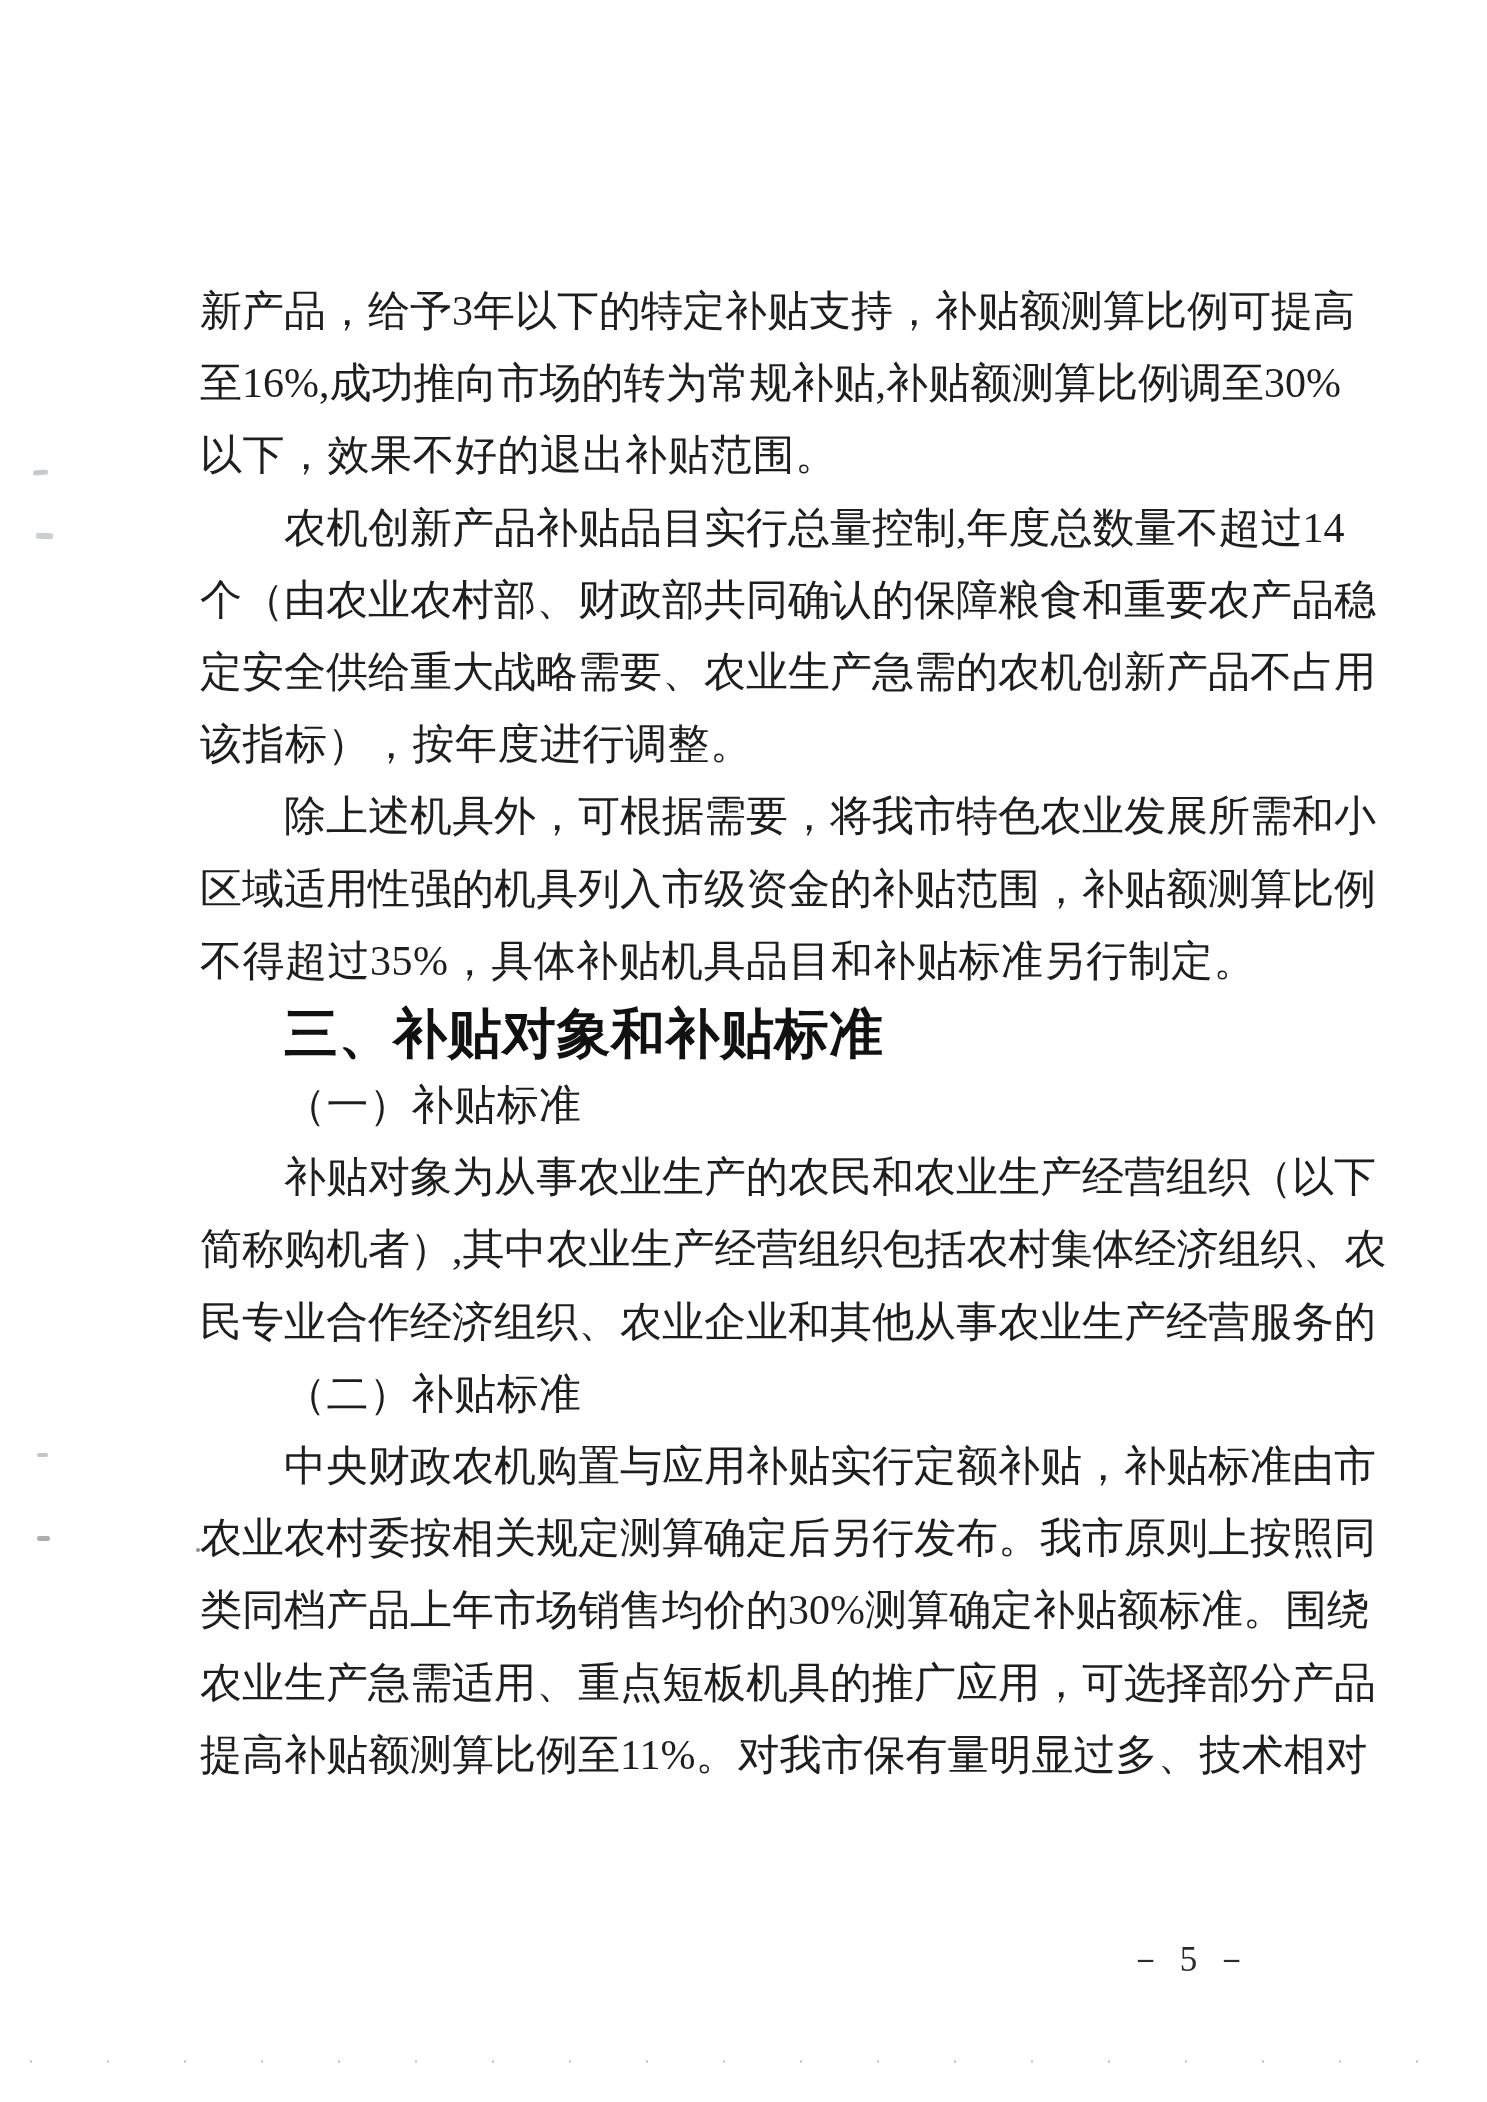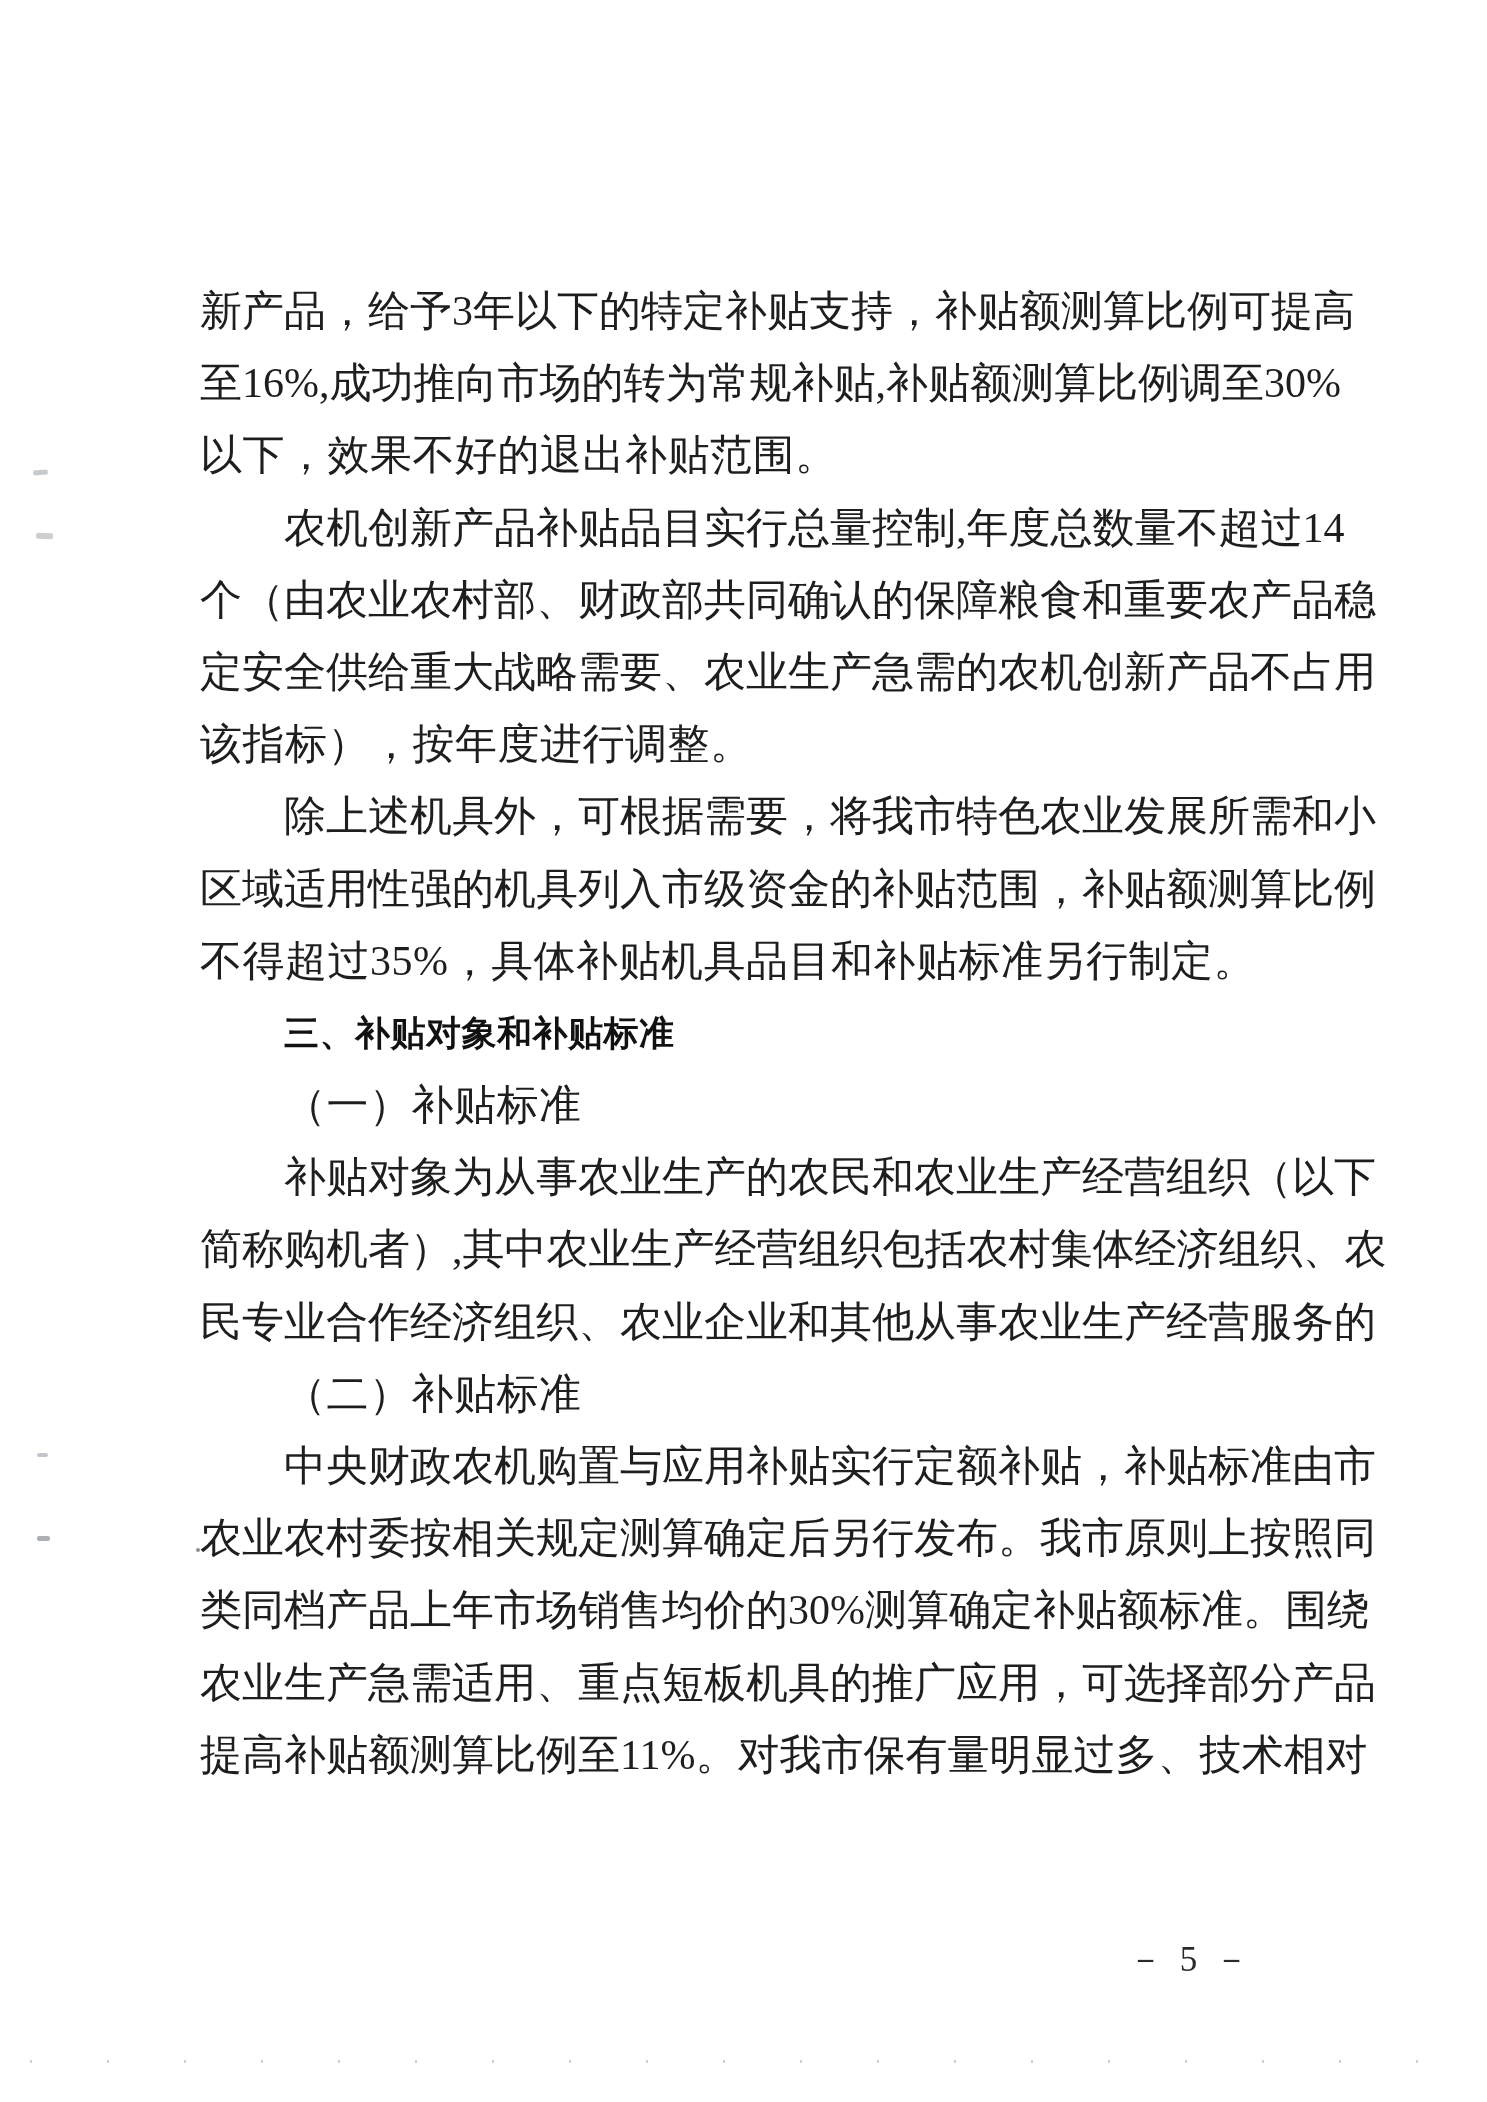--- a/index.html
+++ b/index.html
@@ -31,21 +31,21 @@
     justify-content:space-between;
     letter-spacing:0;
     white-space:normal;
   }
   .line.full span{display:block;}
   .indent{padding-left:84px;}
   .heading{
     font-family:"Liberation Sans","DejaVu Sans",sans-serif;
     font-weight:700;
     color:#111;
-    font-size:35px;
+    font-size:54px;
   }
   .pagenum{
     position:absolute;
     left:1128px;top:1936px;
     font-size:35px;
     line-height:48px;
     color:#2a2a2a;
     letter-spacing:4px;
     white-space:nowrap;
   }

